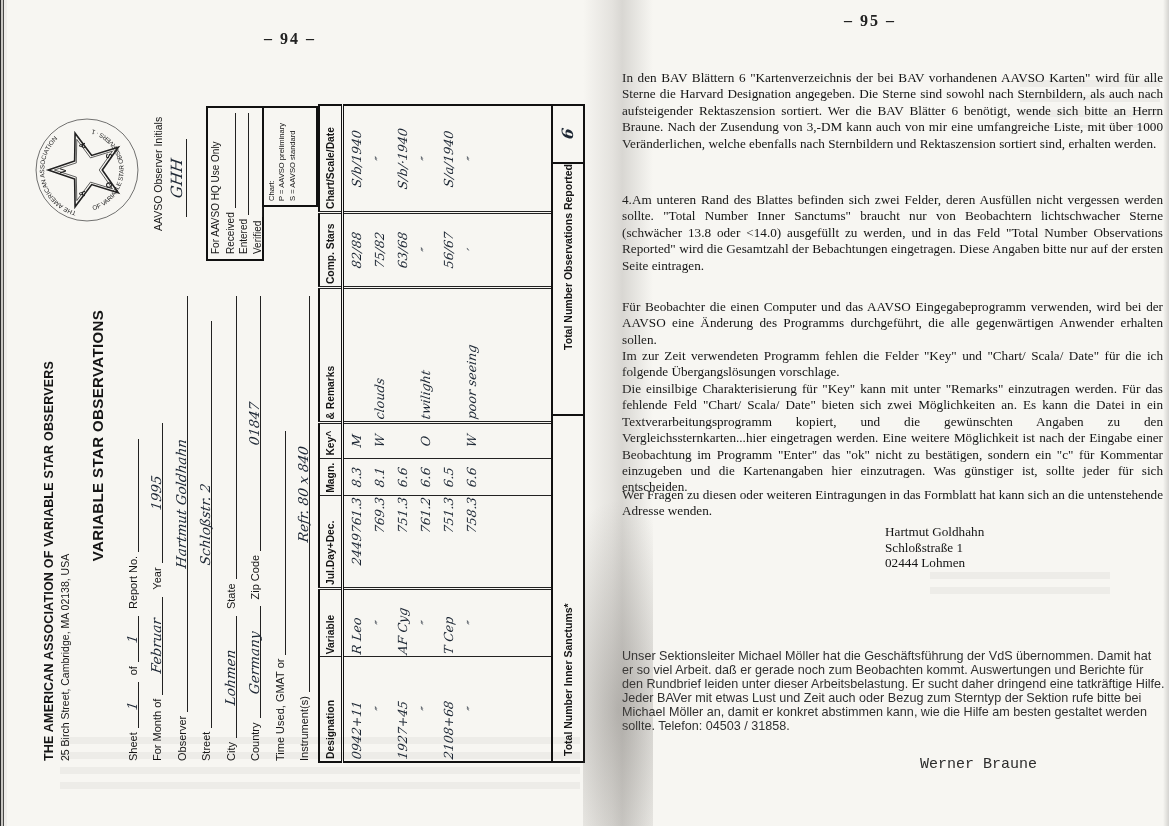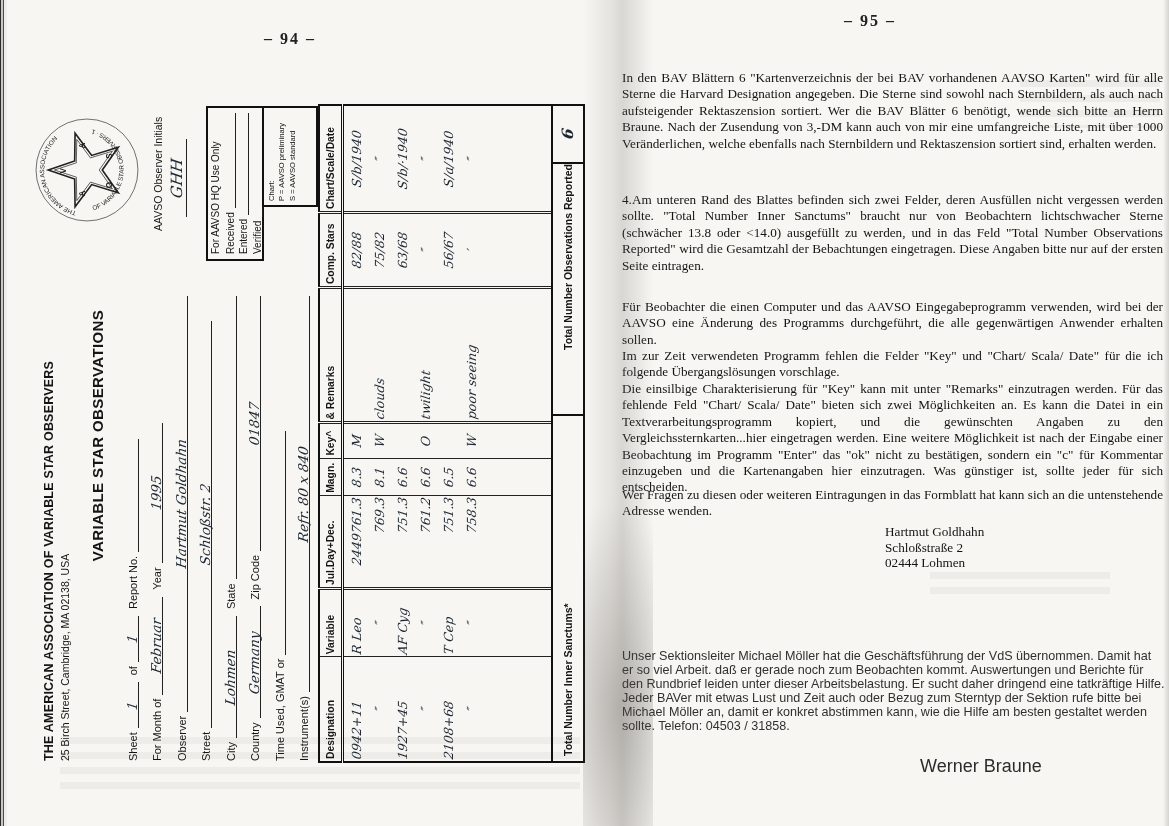--- a/index.html
+++ b/index.html
@@ -91,22 +91,22 @@
   
   .rp{position:absolute;left:22px;width:541px;font-family:"Liberation Serif",serif;
     font-size:13.2px;line-height:16.4px;text-align:justify;color:#141414;} 
   .address{position:absolute;left:285px;top:524px;font-family:"Liberation Serif",serif;
     font-size:13.2px;line-height:15.5px;color:#141414;}
   .sec-heading{position:absolute;left:22px;top:616px;width:541px;text-align:center;
     font-family:"Liberation Sans",sans-serif;font-size:13.3px;font-weight:bold;color:#2c2c2c;}
   .sec-body{position:absolute;left:22px;top:650px;width:543px;
     font-family:"Liberation Sans",sans-serif;font-size:12.6px;line-height:13.9px;
     text-align:left;color:#303030;}
-  .sig{position:absolute;left:320px;top:756px;font-family:Liberation Sans, sans-serif;
-    font-size:18px;color:#2c2c2c;}
+  .sig{position:absolute;left:320px;top:756px;font-family:Liberation Mono, monospace;
+    font-size:15px;color:#2c2c2c;}
 </style>
 </head>
 <body>
 
 <div class="scan-edge-left"></div>
 
 <div class="page" id="page-left">
   <div class="pagenum" id="pagenum-94">–  94  –</div>
   <div class="ghost" style="left:60px;top:737px;width:520px;height:52px;"></div>
 
@@ -375,21 +375,21 @@
 
   <div class="rp" style="top:70px;">In den BAV Blättern 6 "Kartenverzeichnis der bei BAV vorhandenen AAVSO Karten" wird für alle Sterne die Harvard Designation angegeben. Die Sterne sind sowohl nach Sternbildern, als auch nach aufsteigender Rektaszension sortiert. Wer die BAV Blätter 6 benötigt, wende sich bitte an Herrn Braune. Nach der Zusendung von 3,-DM kann auch von mir eine umfangreiche Liste, mit über 1000 Veränderlichen, welche ebenfalls nach Sternbildern und Rektaszension sortiert sind, erhalten werden.</div>
   <div class="rp" style="top:192px;">4.Am unteren Rand des Blattes befinden sich zwei Felder, deren Ausfüllen nicht vergessen werden sollte. "Total Number Inner Sanctums" braucht nur von Beobachtern lichtschwacher Sterne (schwächer 13.8 oder &lt;14.0) ausgefüllt zu werden, und in das Feld "Total Number Observations Reported" wird die Gesamtzahl der Bebachtungen eingetragen. Diese Angaben bitte nur auf der ersten Seite eintragen.</div>
   <div class="rp" style="top:299px;">Für Beobachter die einen Computer und das AAVSO Eingegabeprogramm verwenden, wird bei der AAVSO eine Änderung des Programms durchgeführt, die alle gegenwärtigen Anwender erhalten sollen.</div>
   <div class="rp" style="top:348px;">Im zur Zeit verwendeten Programm fehlen die Felder "Key" und "Chart/ Scala/ Date" für die ich folgende Übergangslösungen vorschlage.</div>
   <div class="rp" style="top:381px;">Die einsilbige Charakterisierung für "Key" kann mit unter "Remarks" einzutragen werden. Für das fehlende Feld "Chart/ Scala/ Date" bieten sich zwei Möglichkeiten an. Es kann die Datei in ein Textverarbeitungsprogramm kopiert, und die gewünschten Angaben zu den Vergleichssternkarten...hier eingetragen werden. Eine weitere Möglichkeit ist nach der Eingabe einer Beobachtung im Programm "Enter" das "ok" nicht zu bestätigen, sondern ein "c" für Kommentar einzugeben und die Kartenangaben hier einzutragen. Was günstiger ist, sollte jeder für sich entscheiden.</div>
   <div class="rp" style="top:487px;">Wer Fragen zu diesen oder weiteren Eintragungen in das Formblatt hat kann sich an die untenstehende Adresse wenden.</div>
 
   <div class="address">
     <div>Hartmut Goldhahn</div>
-    <div>Schloßstraße 2</div>
+    <div>Schloßstraße 1</div>
     <div>02444 Lohmen</div>
   </div>
 
   <div class="sec-body">Unser Sektionsleiter Michael Möller hat die Geschäftsführung der VdS übernommen. Damit hat er so viel Arbeit. daß er gerade noch zum Beobachten kommt. Auswertungen und Berichte für den Rundbrief leiden unter dieser Arbeitsbelastung. Er sucht daher dringend eine tatkräftige Hilfe. Jeder BAVer mit etwas Lust und Zeit auch oder Bezug zum Sterntyp der Sektion rufe bitte bei Michael Möller an, damit er konkret abstimmen kann, wie die Hilfe am besten gestaltet werden sollte. Telefon: 04503 / 31858.</div>
   <div class="sig">Werner Braune</div>
 </div>
 
 <div class="spine"></div>
 <div class="edge-right"></div>
 

